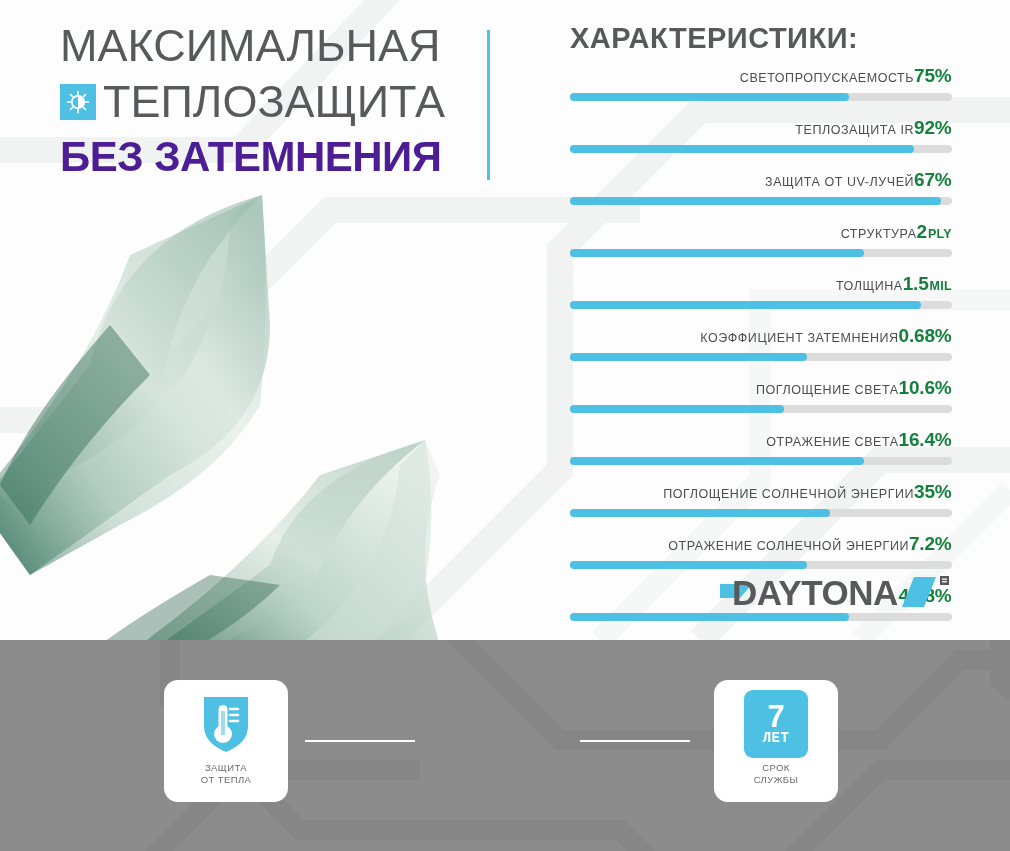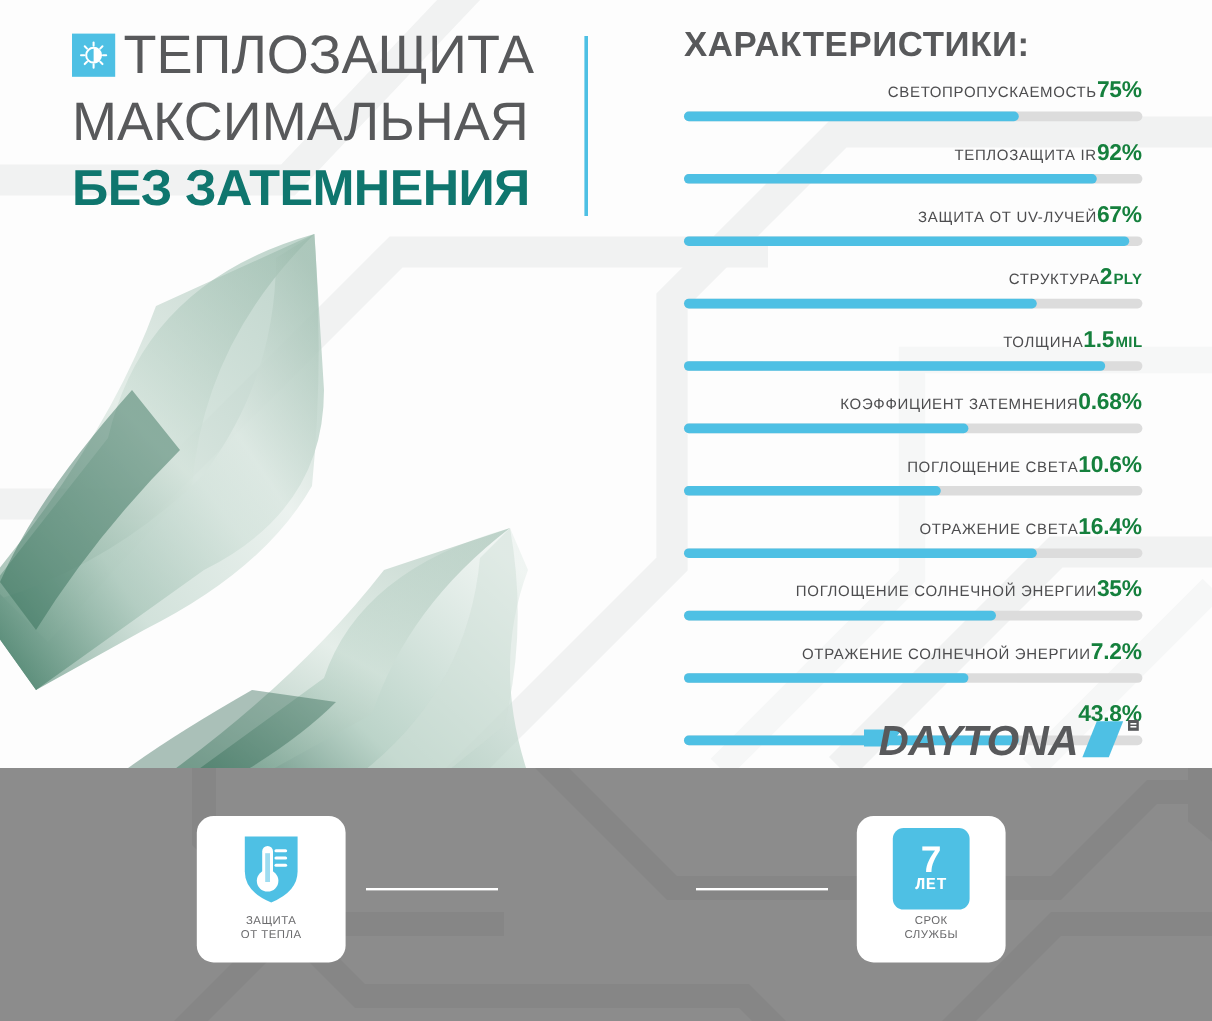--- a/index.html
+++ b/index.html
@@ -18,21 +18,21 @@
     background:#fdfdfd; overflow:hidden;
   }
   .wm-top { position:absolute; left:0; top:0; width:1010px; height:640px; }
 
   
   .headline { position:absolute; left:60px; top:18px; width:430px; }
   .hl-line { white-space:nowrap; color:#58595b; }
   .hl1 { font-size:45px; font-weight:400; letter-spacing:0px; line-height:56px; }
   .hl2 { font-size:45px; font-weight:400; letter-spacing:0px; line-height:56px;
          display:flex; align-items:center; gap:5px; }
-  .hl3 { font-size:42px; font-weight:700; color:#0f766e; letter-spacing:-0.5px;
+  .hl3 { font-size:42px; font-weight:700; color:#4c1d95; letter-spacing:-0.5px;
          line-height:54px; }
   .sun-box {
     width:36px; height:36px; background:#4ec0e4; flex:0 0 36px;
     display:flex; align-items:center; justify-content:center; margin-right:2px;
   }
   .hl-divider {
     position:absolute; left:487px; top:30px; width:3px; height:150px;
     background:#4ec0e4;
   }
 
@@ -61,21 +61,21 @@
   .spec-value .unit { font-size:12.5px; font-weight:700; letter-spacing:0.3px; margin-left:1px; }
   .spec-track {
     position:relative; height:8px; background:#dcdcdc; border-radius:4px; width:100%;
   }
   .spec-fill {
     position:absolute; left:0; top:0; height:8px; background:#4ec0e4;
     border-radius:4px;
   }
 
   
-  .logo { position:absolute; left:718px; top:596px; width:234px; height:40px;font-style:italic; }
+  .logo { position:absolute; left:718px; top:572px; width:234px; height:40px; }
 
   
   .footer {
     position:absolute; left:0; top:640px; width:1010px; height:211px;
     background:#8c8c8c; overflow:hidden;
   }
   .wm-bot { position:absolute; left:0; top:0; width:1010px; height:211px; }
 
   .badges {
     position:absolute; left:0; top:0; width:1010px; height:211px;
@@ -161,40 +161,40 @@
                Q 120 300 200 220 Q 260 140 260 40 Z" fill="url(#g2)" opacity="0.8"></path>
       <path d="M 140 150 Q 60 240 30 310 L 60 350 Q 110 270 180 200 Z" fill="#2f6b55" opacity="0.45"></path>
 
       <path d="M 455 265 Q 330 300 300 390 L 190 470 L 470 470 Q 440 380 470 300 Z" fill="url(#g4)" opacity="0.9"></path>
       <path d="M 455 265 Q 370 330 340 420 L 250 470 L 170 470 Q 280 390 350 300 Z" fill="url(#g3)" opacity="0.85"></path>
       <path d="M 240 400 Q 170 440 130 470 L 230 470 Q 280 440 310 410 Z" fill="#2c6450" opacity="0.4"></path>
       <path d="M 455 265 Q 470 350 450 430 L 400 470 L 330 470 Q 420 400 430 290 Z" fill="#cfe0d8" opacity="0.5"></path>
     </svg>
 
     <div class="headline">
+      <div class="hl-line hl1">МАКСИМАЛЬНАЯ</div>
       <div class="hl-line hl2">
         <span class="sun-box">
           <svg width="24" height="24" viewBox="0 0 24 24">
             <g stroke="#ffffff" stroke-width="1.7" stroke-linecap="round">
               <line x1="12" y1="1.5" x2="12" y2="4.2"></line>
               <line x1="12" y1="19.8" x2="12" y2="22.5"></line>
               <line x1="1.5" y1="12" x2="4.2" y2="12"></line>
               <line x1="19.8" y1="12" x2="22.5" y2="12"></line>
               <line x1="4.6" y1="4.6" x2="6.5" y2="6.5"></line>
               <line x1="17.5" y1="17.5" x2="19.4" y2="19.4"></line>
               <line x1="4.6" y1="19.4" x2="6.5" y2="17.5"></line>
               <line x1="17.5" y1="6.5" x2="19.4" y2="4.6"></line>
             </g>
             <path d="M12 5.8 A6.2 6.2 0 0 1 12 18.2 Z" fill="#ffffff"></path>
             <circle cx="12" cy="12" r="6.2" fill="none" stroke="#ffffff" stroke-width="1.7"></circle>
           </svg>
         </span>
         <span>ТЕПЛОЗАЩИТА</span>
       </div>
-      <div class="hl-line hl1">МАКСИМАЛЬНАЯ</div>
       <div class="hl-line hl3">БЕЗ ЗАТЕМНЕНИЯ</div>
     </div>
     <div class="hl-divider"></div>
 
     <div class="specs">
       <div class="specs-title">ХАРАКТЕРИСТИКИ:</div>
       <div id="spec-rows">
           <div class="spec-row">
             <div class="spec-head">
               <div class="spec-label">СВЕТОПРОПУСКАЕМОСТЬ</div>

